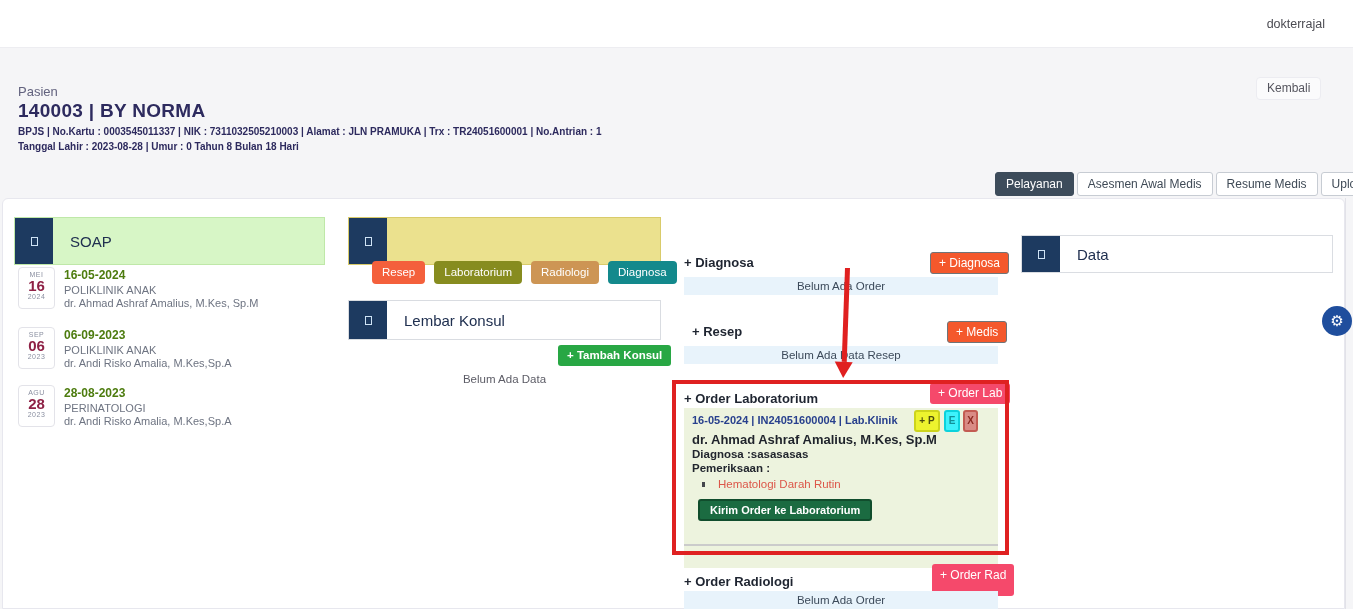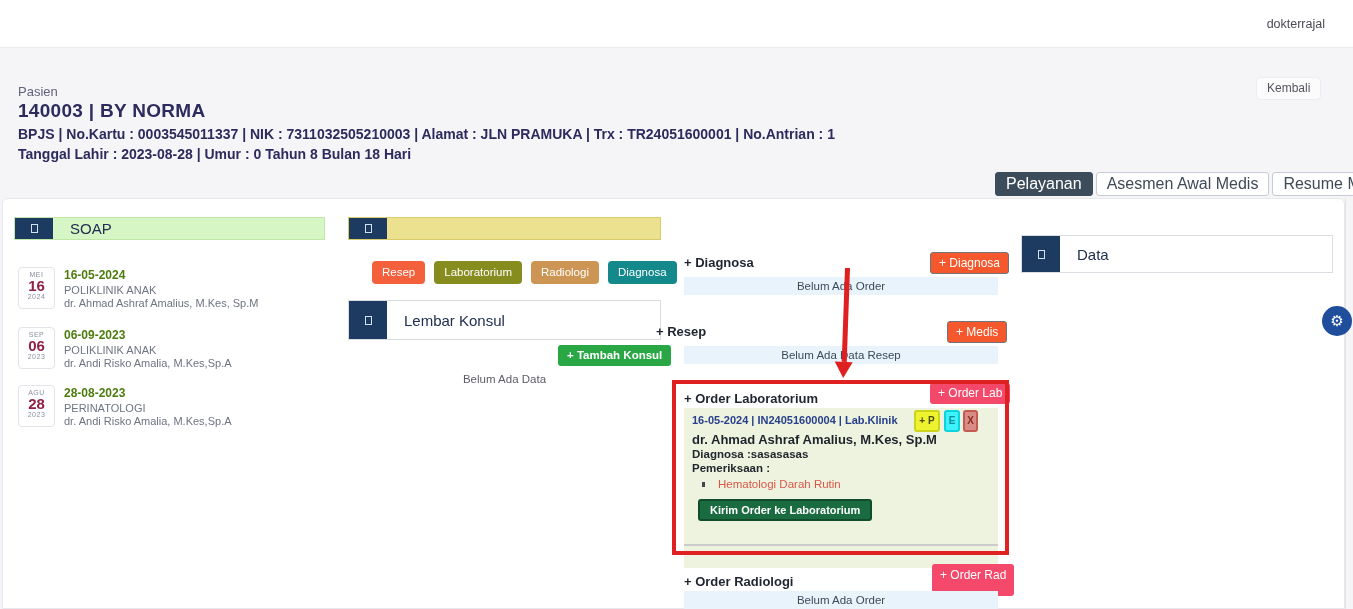--- a/index.html
+++ b/index.html
@@ -16,35 +16,35 @@
   
   .navbar { top:0; left:0; width:1353px; height:48px; background:#fff; border-bottom:1px solid #ededf1; }
   .username { top:17px; right:28px; font-size:12.5px; color:#4b4b52; }
 
   
   .kembali { left:1256px; top:77px; height:23px; padding:0 10px; line-height:21px;
     background:#fbfbfc; border:1px solid #ececf1; border-radius:4px; font-size:12px; color:#55555e; }
   .patient { left:18px; top:84px; }
   .patient-label { font-size:13px; color:#62627e; }
   .patient-name { font-size:19px; font-weight:bold; color:#2d2a5e; letter-spacing:.3px; margin-top:1px; }
-  .patient-info { font-size:14px; font-weight:bold; color:#2d2a5e; margin-top:4px; }
+  .patient-info { font-size:10px; font-weight:bold; color:#2d2a5e; margin-top:4px; }
 
   
   .tabs { top:172px; left:995px; display:flex; gap:3px; }
   .tab { height:24px; line-height:22px; padding:0 10px; background:#fff; border:1px solid #c7ccd3;
-    border-radius:3px; font-size:16px; color:#3f4a56; white-space:nowrap; cursor:pointer; }
+    border-radius:3px; font-size:12px; color:#3f4a56; white-space:nowrap; cursor:pointer; }
   .tab.active { background:#3d4c5b; border-color:#3d4c5b; color:#fff; }
 
   
   .main-panel { top:198px; left:2px; width:1343px; height:411px; background:#fff;
     border:1px solid #e7e7ee; border-radius:6px 6px 0 0; }
   .scroll-line { top:198px; left:1345px; width:1px; height:411px; background:#e2e2e8; }
 
   
-  .panel-header { display:flex; height:23px; overflow:hidden; }
+  .panel-header { display:flex; height:48px; overflow:hidden; }
   .icon-box { width:38px; background:#1d3a60; display:flex; align-items:center; justify-content:center; flex:0 0 38px; }
   .tofu { width:7px; height:9px; border:1.5px solid #cfe3f5; }
   .header-label { flex:1; display:flex; align-items:center; padding-left:17px; font-size:15px; color:#203050; }
 
   .soap-header   { left:14px;  top:217px; width:311px; background:#d7f6c6; border:1px solid #bfe8a8; }
   .history-header{ left:348px; top:217px; width:313px; background:#ebe18e; border:1px solid #d9cb6a; }
   .konsul-header { left:348px; top:300px; width:313px; height:40px; background:#fff; border:1px solid #d9dce1; }
   .data-header   { left:1021px; top:235px; width:312px; height:38px; background:#fff; border:1px solid #dadde2; }
 
   
@@ -192,21 +192,21 @@
     </div>
   <div class="header-label">Lembar Konsul</div>
 </div>
 <div class="abs tambah-konsul">+ Tambah Konsul</div>
 <div class="abs konsul-empty">Belum Ada Data</div>
 
 <div class="abs order-heading" style="left:684px; top:255px;">+ Diagnosa</div>
 <div class="abs orange-btn" style="left:930px; top:252px;">+ Diagnosa</div>
 <div class="abs empty-strip" style="left:684px; top:277px;">Belum Ada Order</div>
 
-<div class="abs order-heading" style="left:656px; top:324px;">+ Resep</div>
+<div class="abs order-heading" style="left:692px; top:324px;">+ Resep</div>
 <div class="abs orange-btn" style="left:947px; top:321px;">+ Medis</div>
 <div class="abs empty-strip" style="left:684px; top:346px;">Belum Ada Data Resep</div>
 
 <div class="abs order-heading" style="left:684px; top:391px; z-index:3;">+ Order Laboratorium</div>
 <div class="abs pink-btn" style="left:930px; top:383px; height:21px; line-height:21px; z-index:3;">+ Order Lab</div>
 
 <div class="abs lab-card">
   <div class="card-header">16-05-2024 | IN24051600004 | Lab.Klinik</div>
   <div class="mini-btn btn-p">+ P</div>
   <div class="mini-btn btn-e">E</div>

